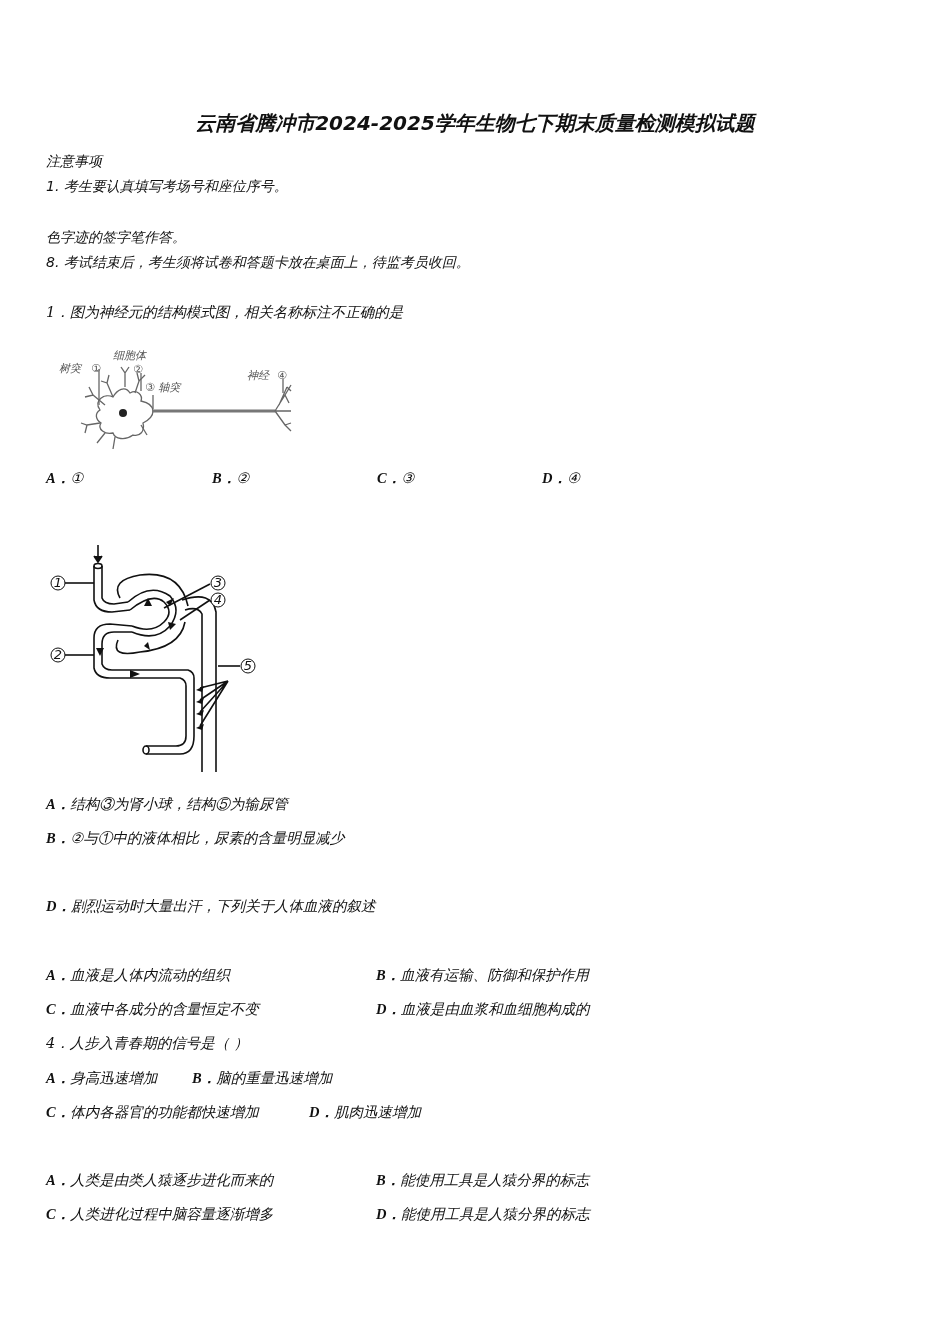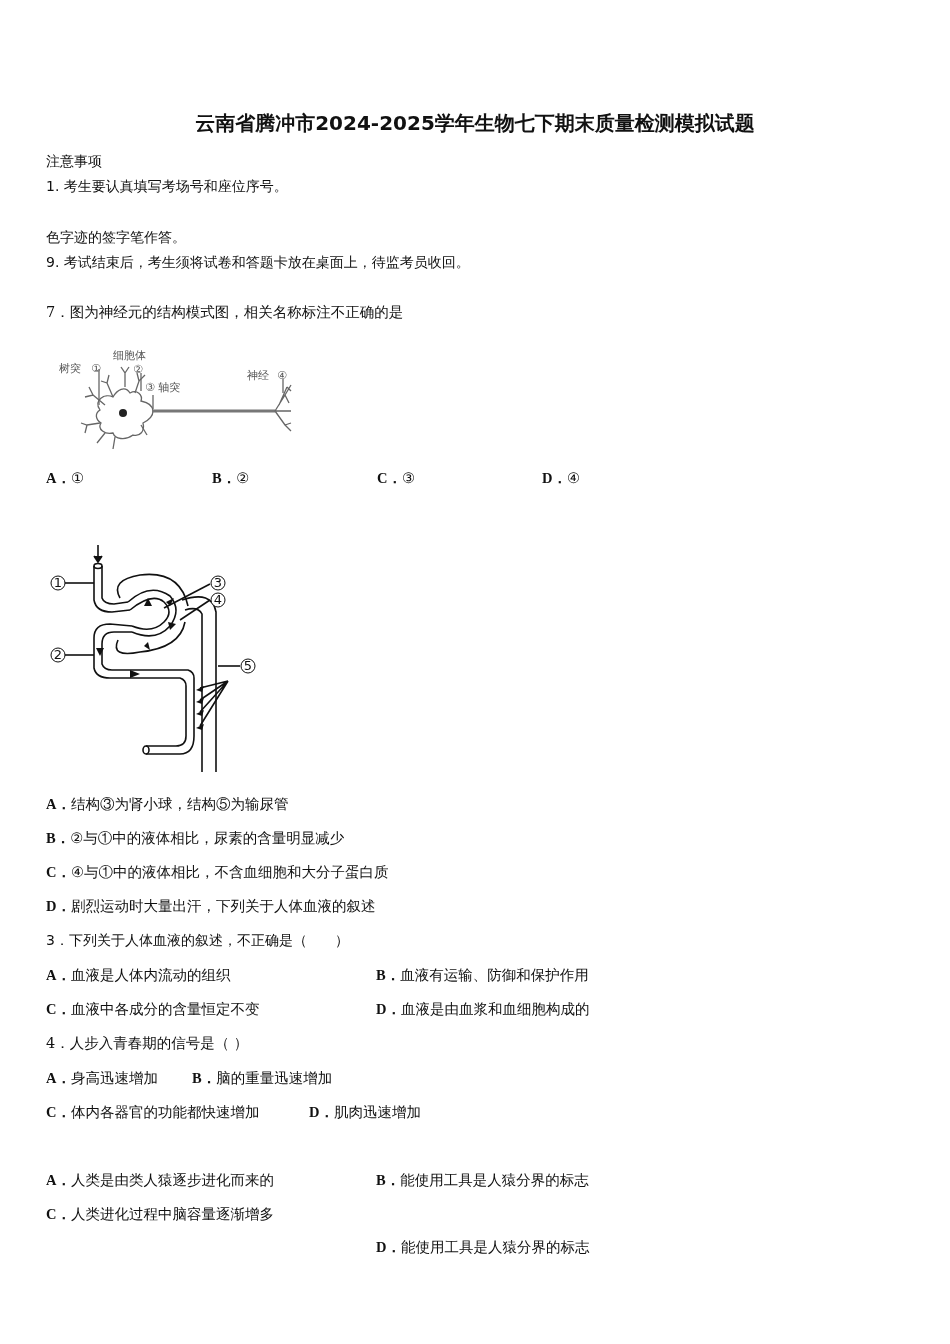--- a/index.html
+++ b/index.html
@@ -1,21 +1,21 @@
 <!DOCTYPE html>
 <html><head>
 <meta charset="utf-8">
 <style>
   html, body { margin: 0; padding: 0; background: #ffffff; }
   body {
     width: 950px; height: 1344px; position: relative; overflow: hidden;
     font-family: "DejaVu Serif", "Liberation Serif", serif;
     color: #111;
   }
-  .page { position: absolute; left: 0; top: 0; width: 950px; height: 1344px; }
+  .page { position: absolute; left: 0; top: 0; width: 950px; height: 1344px; font-style: italic; }
   .title {
     position: absolute; left: 0; width: 950px; top: 110px; text-align: center;
     font-family: "DejaVu Sans", "Liberation Sans", sans-serif;
     font-weight: bold; font-size: 20px; letter-spacing: 0px;
   }
   .line {
     position: absolute; left: 46px; font-size: 14.5px; white-space: nowrap;
     line-height: 20px;
   }
   .notice { font-family: "DejaVu Sans", "Liberation Sans", sans-serif; font-size: 14px; }
@@ -27,23 +27,23 @@
 </head>
 <body>
 
 <div class="page">
 
   <div class="title">云南省腾冲市2024-2025学年生物七下期末质量检测模拟试题</div>
 
   <div class="line notice" style="top:151px">注意事项</div>
   <div class="line notice" style="top:176px">1. 考生要认真填写考场号和座位序号。</div>
   <div class="line notice" style="top:227px">色字迹的签字笔作答。</div>
-  <div class="line notice" style="top:252px">9. 考试结束后，考生须将试卷和答题卡放在桌面上，待监考员收回。</div>
-
-  <div class="line" style="top:302px">7．图为神经元的结构模式图，相关名称标注不正确的是</div>
+  <div class="line notice" style="top:252px">8. 考试结束后，考生须将试卷和答题卡放在桌面上，待监考员收回。</div>
+
+  <div class="line" style="top:302px">1．图为神经元的结构模式图，相关名称标注不正确的是</div>
 
   <div class="figure" style="left:55px; top:345px; width:245px; height:110px;">
     <svg width="245" height="110" viewBox="0 0 245 110">
       <g stroke="#666" fill="none" stroke-width="1.3">
 
         <path d="M45,65 C38,55 50,48 58,52 C62,45 70,40 75,48 C82,44 88,50 86,56 C95,58 98,62 98,66 C98,72 92,76 88,78 C90,86 85,92 78,90 C70,96 60,94 58,88 C50,90 42,84 46,78 C40,74 40,68 45,65 Z"></path>
 
         <path d="M50,60 L38,50 L30,52 M38,50 L34,42"></path>
         <path d="M58,52 L52,38 L46,36 M52,38 L54,30"></path>
         <path d="M70,42 L70,28 L66,22 M70,28 L74,22"></path>
@@ -147,28 +147,24 @@
       </g>
     </svg>
   </div>
 
   <div class="opt" style="left:46px; top:794px;">
     <span class="opt-letter">A．</span><span>结构③为肾小球，结构⑤为输尿管</span>
   </div>
   <div class="opt" style="left:46px; top:828px;">
     <span class="opt-letter">B．</span><span>②与①中的液体相比，尿素的含量明显减少</span>
   </div>
-  <div class="opt" style="left:46px; top:862px;">
-    <span class="opt-letter">C．</span><span>④与①中的液体相比，不含血细胞和大分子蛋白质</span>
-  </div>
   <div class="opt" style="left:46px; top:896px;">
     <span class="opt-letter">D．</span><span>剧烈运动时大量出汗，下列关于人体血液的叙述</span>
   </div>
 
-  <div class="line notice" style="top:930px">3．下列关于人体血液的叙述，不正确是（　　）</div>
   <div class="opt" style="left:46px; top:965px;">
     <span class="opt-letter">A．</span><span>血液是人体内流动的组织</span>
   </div>
   <div class="opt" style="left:376px; top:965px;">
     <span class="opt-letter">B．</span><span>血液有运输、防御和保护作用</span>
   </div>
   <div class="opt" style="left:46px; top:999px;">
     <span class="opt-letter">C．</span><span>血液中各成分的含量恒定不变</span>
   </div>
   <div class="opt" style="left:376px; top:999px;">
@@ -191,17 +187,17 @@
 
   <div class="opt" style="left:46px; top:1170px;">
     <span class="opt-letter">A．</span><span>人类是由类人猿逐步进化而来的</span>
   </div>
   <div class="opt" style="left:376px; top:1170px;">
     <span class="opt-letter">B．</span><span>能使用工具是人猿分界的标志</span>
   </div>
   <div class="opt" style="left:46px; top:1204px;">
     <span class="opt-letter">C．</span><span>人类进化过程中脑容量逐渐增多</span>
   </div>
-  <div class="opt" style="left:376px; top:1237px;">
+  <div class="opt" style="left:376px; top:1204px;">
     <span class="opt-letter">D．</span><span>能使用工具是人猿分界的标志</span>
   </div>
 
 </div>
 
 </body></html>

